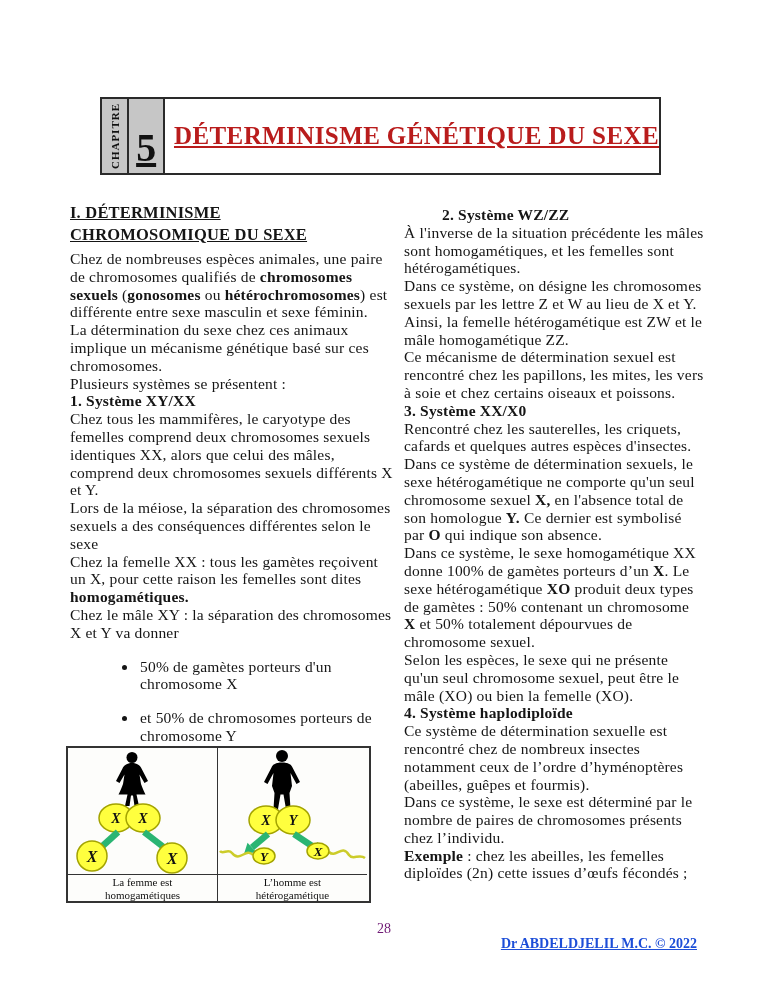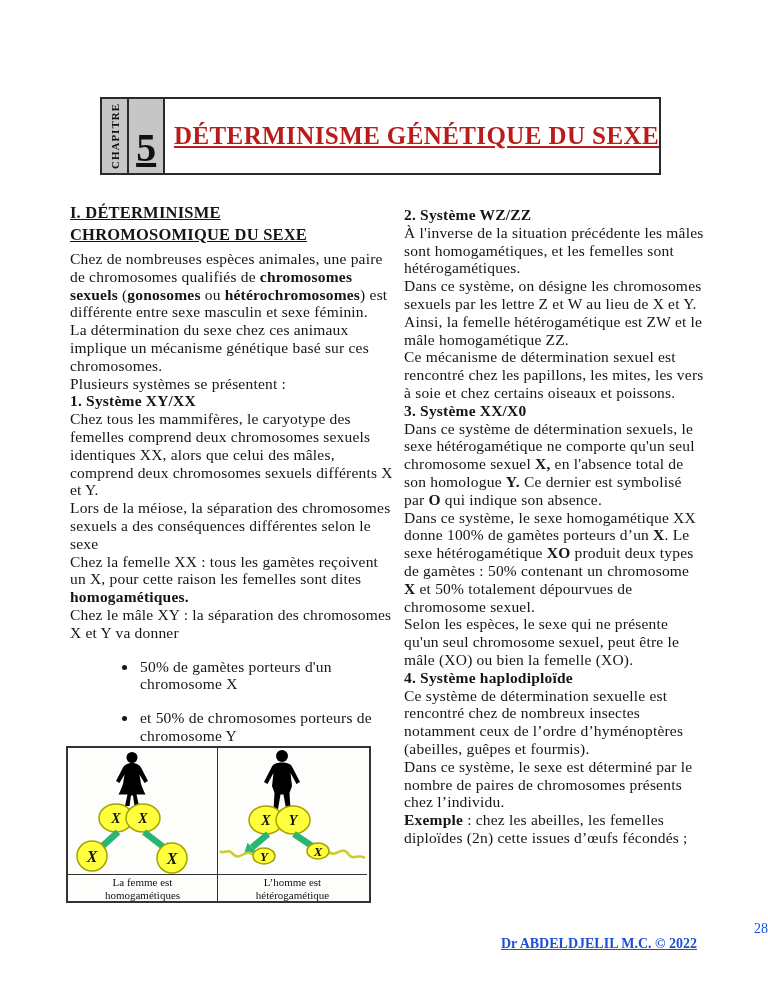--- a/index.html
+++ b/index.html
@@ -36,43 +36,43 @@
   }
 
   
   .col { position:absolute; font-size:15.5px; line-height:17.8px; letter-spacing:0.2px; }
   .col-left  { left:70px;  top:202px; width:324px; }
   .col-right { left:404px; top:206px; width:300px; }
   .col p { margin:0; }
   .main-heading div { font-size:16.5px; font-weight:bold; text-decoration:underline; line-height:21.5px; }
   .main-heading { margin-bottom:5px; }
   .sec-heading { font-size:15.5px; font-weight:bold; margin:18px 0 0 0; line-height:17.8px; }
-  .sec-heading.first { margin-top:0; }
+  .sec-heading.first { margin-top:0;margin-left:38px; }
   ul.bullets { margin:0; padding-left:52px; }
   ul.bullets li { margin:16px; padding-left:2px; }
 
   
   .figure-table {
     position:absolute; left:66px; top:746px; width:301px;
     border:2px solid #333; display:grid;
     grid-template-columns:149px 150px; grid-template-rows:126px 27px;
     background:#fdfdfb;
   }
   .fig-cell { border-left:1.5px solid #333; }
   .fig-cell.no-left { border-left:none; }
   .fig-caption {
     border-top:1.5px solid #333; text-align:center;
     font-size:11px; line-height:12.5px; padding-top:1px; color:#111;
   }
   .fig-svg { display:block; }
 
   
   .page-number {
-    position:absolute; left:0; top:921px; width:768px; text-align:right;
-    font-size:14px; color:#1d4ed8;
+    position:absolute; left:0; top:921px; width:768px; text-align:center;
+    font-size:14px; color:#701a75;
   }
   .credit {
     position:absolute; right:71px; top:936px;
     font-size:14px; font-weight:bold; text-decoration:underline; color:#1d4ed8;
   }
 </style>
 </head>
 <body>
 
 <div class="page">
@@ -111,20 +111,21 @@
   </div>
 
   <div class="col col-right">
     <p class="sec-heading first">2. Système WZ/ZZ</p>
     <p>À l'inverse de la situation précédente les mâles sont homogamétiques, et les femelles sont  hétérogamétiques.</p>
     <p>Dans ce système, on désigne les chromosomes sexuels par les lettre Z et W au lieu de X et Y.</p>
     <p>Ainsi, la femelle hétérogamétique est ZW et le mâle homogamétique ZZ.</p>
     <p>Ce mécanisme de détermination sexuel est rencontré  chez les papillons, les mites, les vers à soie et chez certains oiseaux et poissons.</p>
 
     <p class="sec-heading">3. Système XX/X0</p>
+    <p>Rencontré chez les sauterelles, les criquets, cafards et quelques autres espèces d'insectes.</p>
     <p><span>Dans ce système de détermination sexuels, le sexe hétérogamétique ne comporte qu'un seul chromosome sexuel </span><b>X,</b><span> en l'absence total de son homologue </span><b>Y.</b><span> Ce dernier est symbolisé par </span><b>O</b><span> qui indique son absence.</span></p>
     <p><span>Dans ce système, le sexe homogamétique XX donne 100% de gamètes porteurs d’un </span><b>X</b><span>. Le sexe hétérogamétique </span><b>XO</b><span> produit deux types de gamètes : 50% contenant un chromosome </span><b>X</b><span> et 50% totalement dépourvues de chromosome sexuel.</span></p>
     <p>Selon les espèces, le sexe qui ne présente qu'un seul chromosome sexuel, peut être le mâle (XO) ou bien la femelle (XO).</p>
 
     <p class="sec-heading">4. Système haplodiploïde</p>
     <p>Ce système de détermination sexuelle est rencontré chez de nombreux insectes notamment  ceux de l’ordre d’hyménoptères (abeilles, guêpes et fourmis).</p>
     <p>Dans ce système, le sexe est déterminé par le nombre de paires de chromosomes présents chez l’individu.</p>
     <p><b>Exemple</b><span> : chez les abeilles, les femelles diploïdes (2n) cette issues d’œufs fécondés ;</span></p>
   </div>
 

